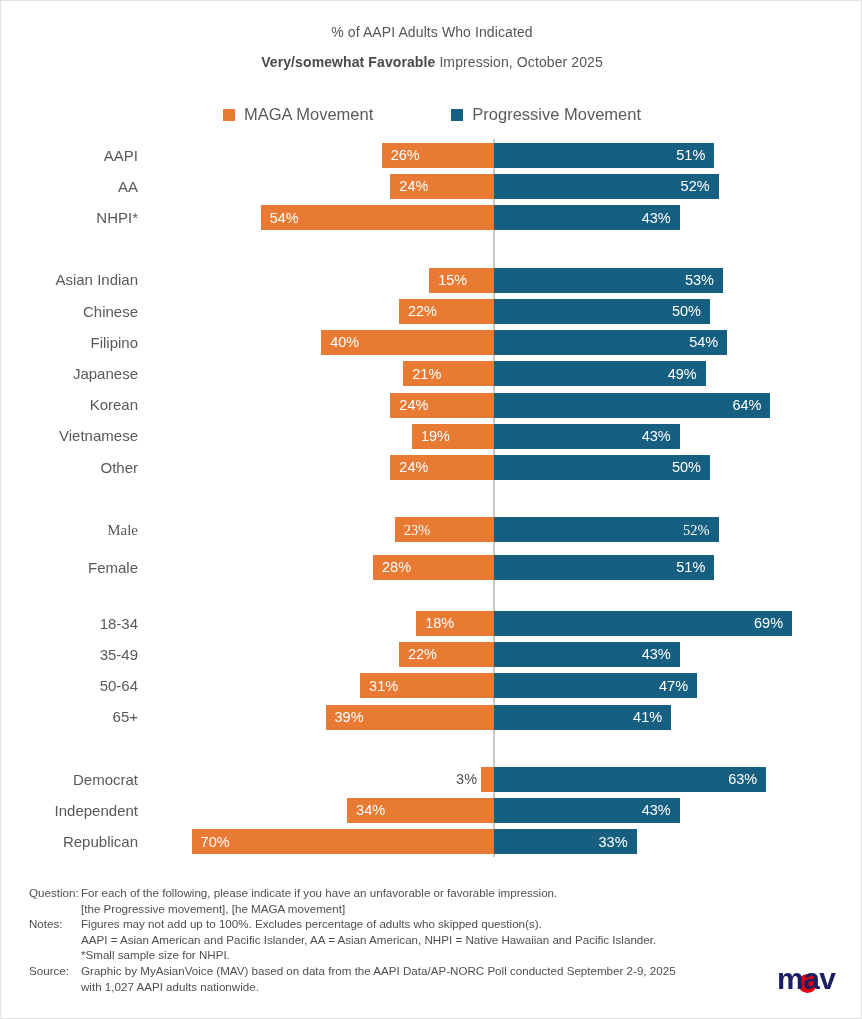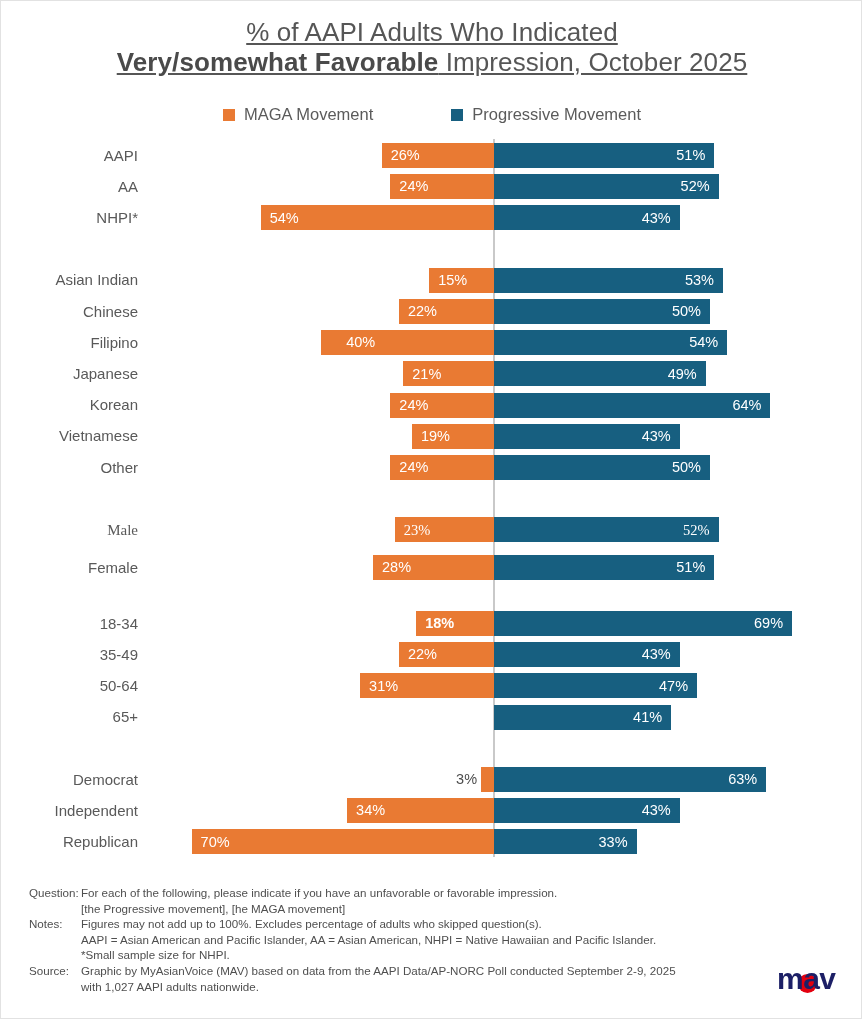--- a/index.html
+++ b/index.html
@@ -24,25 +24,24 @@
   
   .title-block {
     position: absolute;
     left: 0;
     top: 16px;
     width: 862px;
     text-align: center;
     color: #565656;
   }
   .title-line {
-    font-size: 26px;
+    font-size: 14px;
     line-height: 30px;
     letter-spacing: 0.1px;
     white-space: nowrap;
-    text-decoration: underline;
   }
   .title-strong { font-weight: bold; color: #4a4a4a; }
 
   
   .legend {
     position: absolute;
     left: 0;
     top: 104px;
     width: 862px;
     display: flex;
@@ -232,21 +231,21 @@
         <div class="row-label">Chinese</div>
         <div class="bar bar-left" style="left: 397.96px; width: 95.04px; background: rgb(233, 122, 51);">
           <span class="bar-value">22%</span>
         </div>
         <div class="bar bar-right" style="left: 493px; width: 216px; background: rgb(23, 95, 128);">
           <span class="bar-value">50%</span>
         </div>
       </div>
       <div class="row" style="top: 191.2px;">
         <div class="row-label">Filipino</div>
-        <div class="bar bar-left" style="left: 320.2px; width: 172.8px; background: rgb(233, 122, 51); padding-left: 16px;">
+        <div class="bar bar-left" style="left: 320.2px; width: 172.8px; background: rgb(233, 122, 51);">
           <span class="bar-value">40%</span>
         </div>
         <div class="bar bar-right" style="left: 493px; width: 233.28px; background: rgb(23, 95, 128);">
           <span class="bar-value">54%</span>
         </div>
       </div>
       <div class="row" style="top: 222.4px;">
         <div class="row-label">Japanese</div>
         <div class="bar bar-left" style="left: 402.28px; width: 90.72px; background: rgb(233, 122, 51);">
           <span class="bar-value">21%</span>
@@ -295,21 +294,21 @@
         <div class="row-label">Female</div>
         <div class="bar bar-left" style="left: 372.04px; width: 120.96px; background: rgb(233, 122, 51);">
           <span class="bar-value">28%</span>
         </div>
         <div class="bar bar-right" style="left: 493px; width: 220.32px; background: rgb(23, 95, 128);">
           <span class="bar-value">51%</span>
         </div>
       </div>
       <div class="row" style="top: 472px;">
         <div class="row-label">18-34</div>
-        <div class="bar bar-left" style="left: 415.24px; width: 77.76px; background: rgb(233, 122, 51); font-weight: bold;">
+        <div class="bar bar-left" style="left: 415.24px; width: 77.76px; background: rgb(233, 122, 51);">
           <span class="bar-value">18%</span>
         </div>
         <div class="bar bar-right" style="left: 493px; width: 298.08px; background: rgb(23, 95, 128);">
           <span class="bar-value">69%</span>
         </div>
       </div>
       <div class="row" style="top: 503.2px;">
         <div class="row-label">35-49</div>
         <div class="bar bar-left" style="left: 397.96px; width: 95.04px; background: rgb(233, 122, 51);">
           <span class="bar-value">22%</span>
@@ -322,20 +321,23 @@
         <div class="row-label">50-64</div>
         <div class="bar bar-left" style="left: 359.08px; width: 133.92px; background: rgb(233, 122, 51);">
           <span class="bar-value">31%</span>
         </div>
         <div class="bar bar-right" style="left: 493px; width: 203.04px; background: rgb(23, 95, 128);">
           <span class="bar-value">47%</span>
         </div>
       </div>
       <div class="row" style="top: 565.6px;">
         <div class="row-label">65+</div>
+        <div class="bar bar-left" style="left: 324.52px; width: 168.48px; background: rgb(233, 122, 51);">
+          <span class="bar-value">39%</span>
+        </div>
         <div class="bar bar-right" style="left: 493px; width: 177.12px; background: rgb(23, 95, 128);">
           <span class="bar-value">41%</span>
         </div>
       </div>
       <div class="row" style="top: 628px;">
         <div class="row-label">Democrat</div>
         <div class="bar bar-left" style="left: 480.04px; width: 12.96px; background: rgb(233, 122, 51);">
           <span class="bar-value outside">3%</span>
         </div>
         <div class="bar bar-right" style="left: 493px; width: 272.16px; background: rgb(23, 95, 128);">

